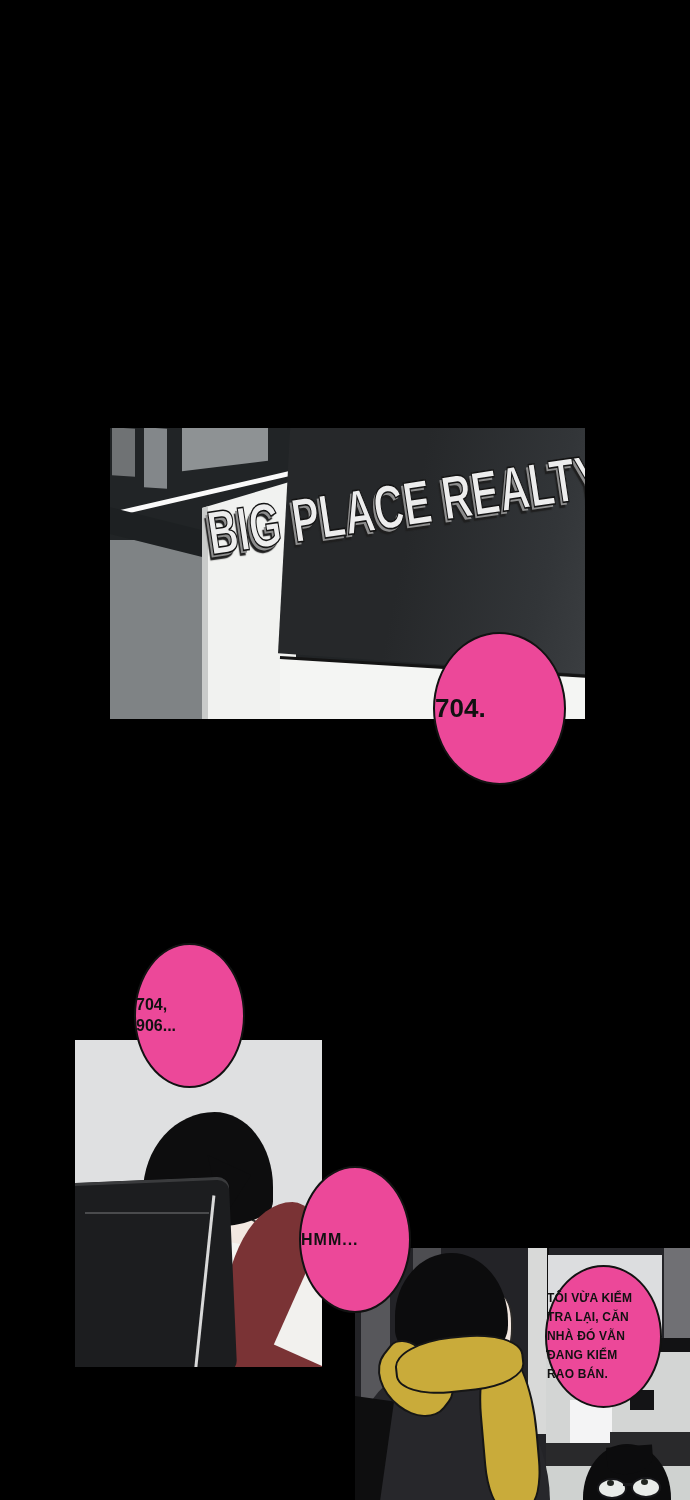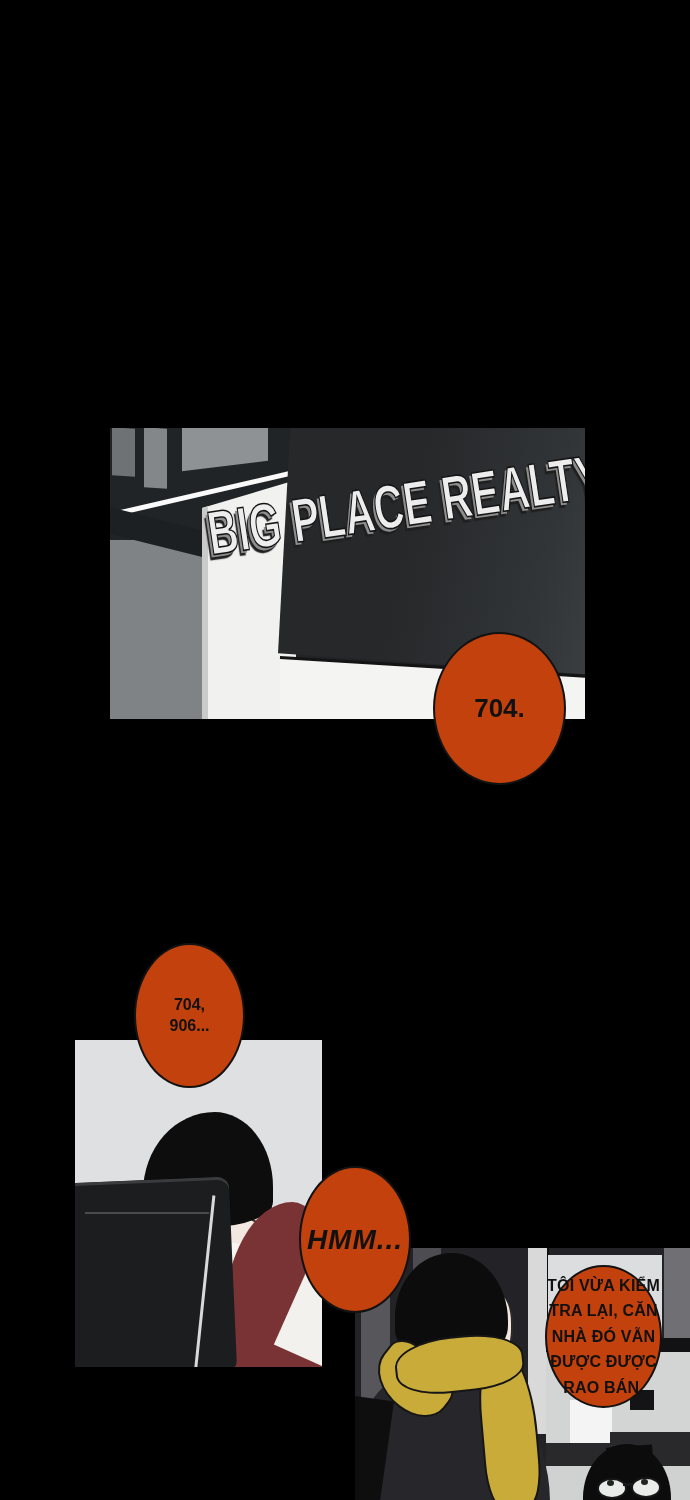--- a/index.html
+++ b/index.html
@@ -63,25 +63,25 @@
   .fringe3{left:252px;top:198px;width:46px;height:28px;background:#0c0c0d;border-radius:0 0 60% 40%;transform:rotate(-4deg);}
   .lens{width:26px;height:17px;background:#e9ece9;border:2.5px solid #17171a;border-radius:50%;}
   .lens-l{left:242px;top:230px;}
   .lens-r{left:276px;top:229px;}
   .bridge{left:268px;top:235px;width:10px;height:2.5px;background:#17171a;}
   .pupil{width:7px;height:6px;background:#20241f;border-radius:50%;}
   .pupil-l{left:252px;top:232px;}
   .pupil-r{left:286px;top:231px;}
 
   
-  .bubble{background:#c2410c;border:2.5px solid #121212;border-radius:50%;display:flex;align-items:center;justify-content:center;text-align:center;color:#111;font-weight:700;z-index:5;}
+  .bubble{background:#ec4899;border:2.5px solid #121212;border-radius:50%;display:flex;align-items:center;justify-content:center;color:#111;font-weight:700;z-index:5;}
   .bubble-704{left:433px;top:632px;width:129px;height:149px;font-size:26px;}
   .bubble-counting{left:134px;top:943px;width:107px;height:141px;font-size:16px;line-height:1.3;}
-  .bubble-hmm{left:299px;top:1166px;width:108px;height:143px;font-size:28px;letter-spacing:1px;font-style:italic;}
-  .bubble-agent{left:545px;top:1265px;width:113px;height:139px;font-size:16px;line-height:1.6;letter-spacing:.2px;}
+  .bubble-hmm{left:299px;top:1166px;width:108px;height:143px;font-size:16px;letter-spacing:1px;}
+  .bubble-agent{left:545px;top:1265px;width:113px;height:139px;font-size:12px;line-height:1.6;letter-spacing:.2px;}
   .bubble div{width:100%;}
 </style>
 </head>
 <body>
 
 <div class="page">
 
   <div class="abs panel-storefront">
     <div class="abs pane pane-a"></div>
     <div class="abs pane pane-b"></div>
@@ -153,18 +153,18 @@
 
   <div class="abs bubble bubble-hmm">
     <div>HMM...</div>
   </div>
 
   <div class="abs bubble bubble-agent">
     <div>
       <div>TÔI VỪA KIỂM</div>
       <div>TRA LẠI, CĂN</div>
       <div>NHÀ ĐÓ VẪN</div>
-      <div>ĐƯỢC ĐƯỢC</div>
+      <div>ĐANG KIỂM</div>
       <div>RAO BÁN.</div>
     </div>
   </div>
 
 </div>
 
 </body></html>

